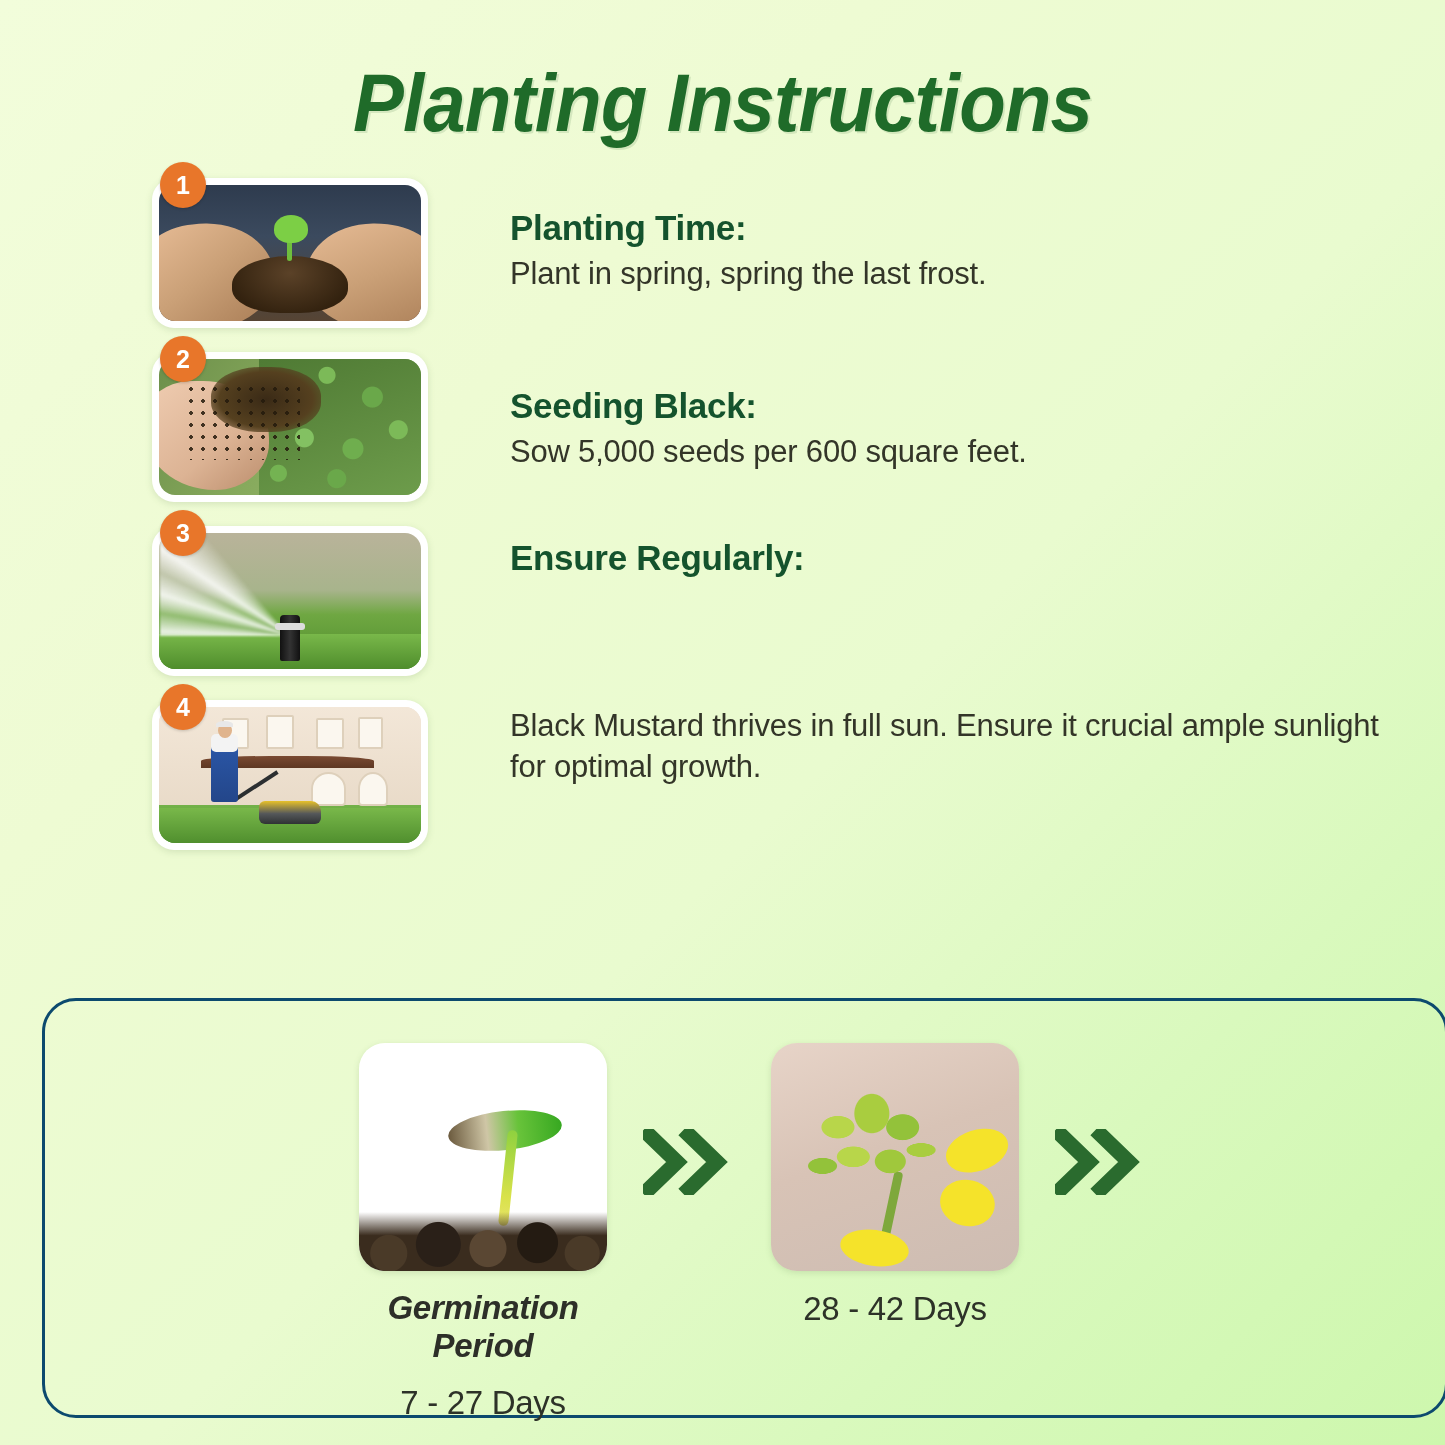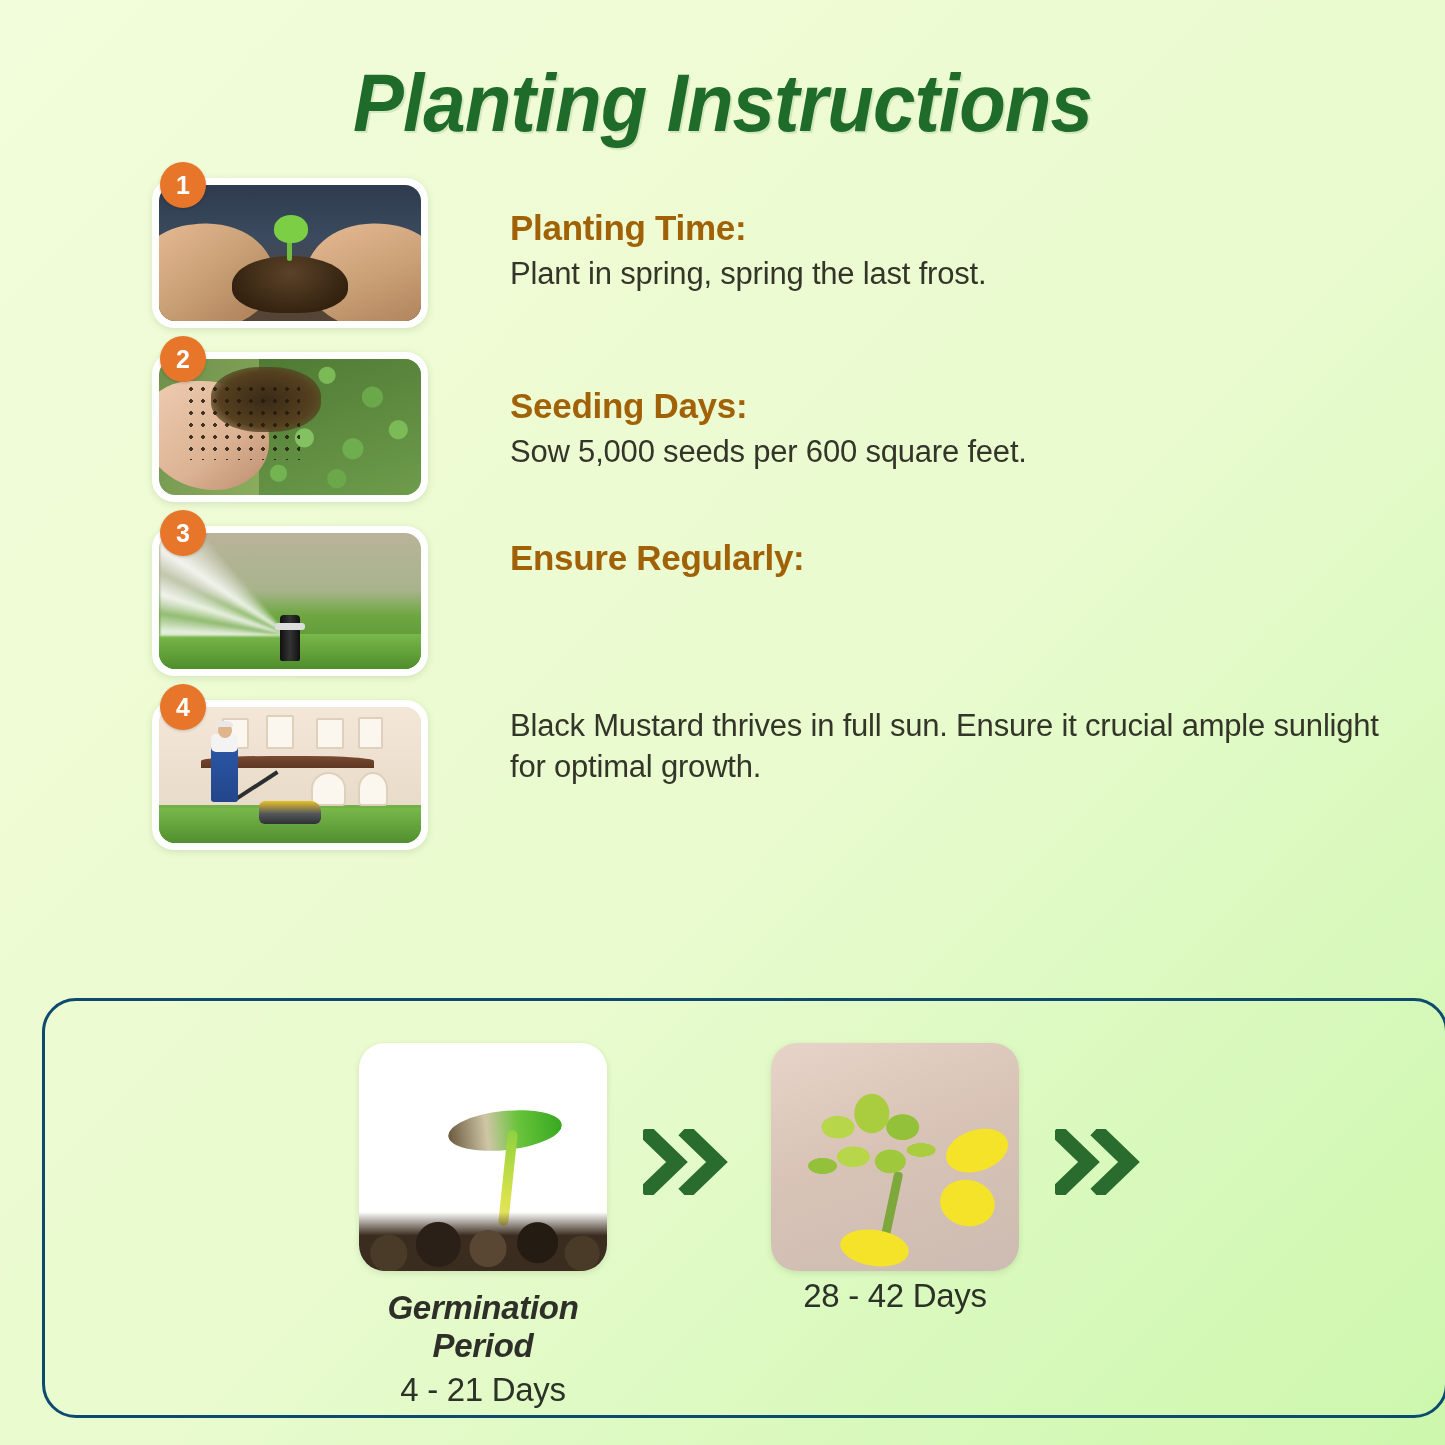--- a/index.html
+++ b/index.html
@@ -83,21 +83,21 @@
     z-index: 5;
     box-shadow: 0 1px 3px rgba(0,0,0,0.18);
   }
   .step-text {
     padding-left: 66px;
     padding-top: 42px;
   }
   .step-head {
     font-size: 35px;
     font-weight: 700;
-    color: #a16207;
+    color: #14532d;
     margin: 0 0 6px 0;
     letter-spacing: -0.3px;
   }
   .step-body {
     font-size: 31px;
     color: #333528;
     margin: 0;
     line-height: 1.32;
     max-width: 900px;
     letter-spacing: -0.2px;
@@ -137,21 +137,21 @@
   }
   .stage-name {
     margin-top: 18px;
     font-size: 33px;
     font-weight: 700;
     font-style: italic;
     color: #2d2f28;
     letter-spacing: -0.3px;
   }
   .stage-days {
-    margin-top: 6px;
+    margin-top: 19px;
     font-size: 33px;
     color: #2d3228;
     letter-spacing: -0.3px;
   }
   .arrow {
     width: 112px;
     padding-top: 128px;
     display: flex;
     justify-content: center;
     align-items: center;
@@ -417,21 +417,21 @@
           <div class="art art-seeds">
             <div class="sprouts"></div>
             <div class="hand"></div>
             <div class="seedpile"></div>
             <div class="dots"></div>
           </div>
         </div>
       </div>
     </div>
     <div class="step-text">
-      <div class="step-head">Seeding Days:</div>
+      <div class="step-head">Seeding Black:</div>
       <div class="step-body">Sow 5,000 seeds per 600 square feet.</div>
     </div>
   </div>
 
   <div class="step step-3">
     <div class="step-thumb-wrap">
       <div class="badge">3</div>
       <div class="thumb">
         <div class="thumb-inner">
           <div class="art art-sprinkler">
@@ -483,21 +483,21 @@
 
   <div class="stage">
     <div class="stage-img">
       <div class="art art-germ">
         <div class="cot"></div>
         <div class="sprout-stem"></div>
         <div class="soil2"></div>
       </div>
     </div>
     <div class="stage-name">Germination Period</div>
-    <div class="stage-days">4 - 21 Days</div>
+    <div class="stage-days">7 - 27 Days</div>
   </div>
 
   <div class="arrow">
     <svg width="92" height="66" viewBox="0 0 92 66" aria-hidden="true">
       <path d="M6 6 L34 33 L6 60" fill="none" stroke="#2a6b2e" stroke-width="15" stroke-linecap="square" stroke-linejoin="miter"></path>
       <path d="M46 6 L74 33 L46 60" fill="none" stroke="#2a6b2e" stroke-width="15" stroke-linecap="square" stroke-linejoin="miter"></path>
     </svg>
   </div>
 
   <div class="stage">

